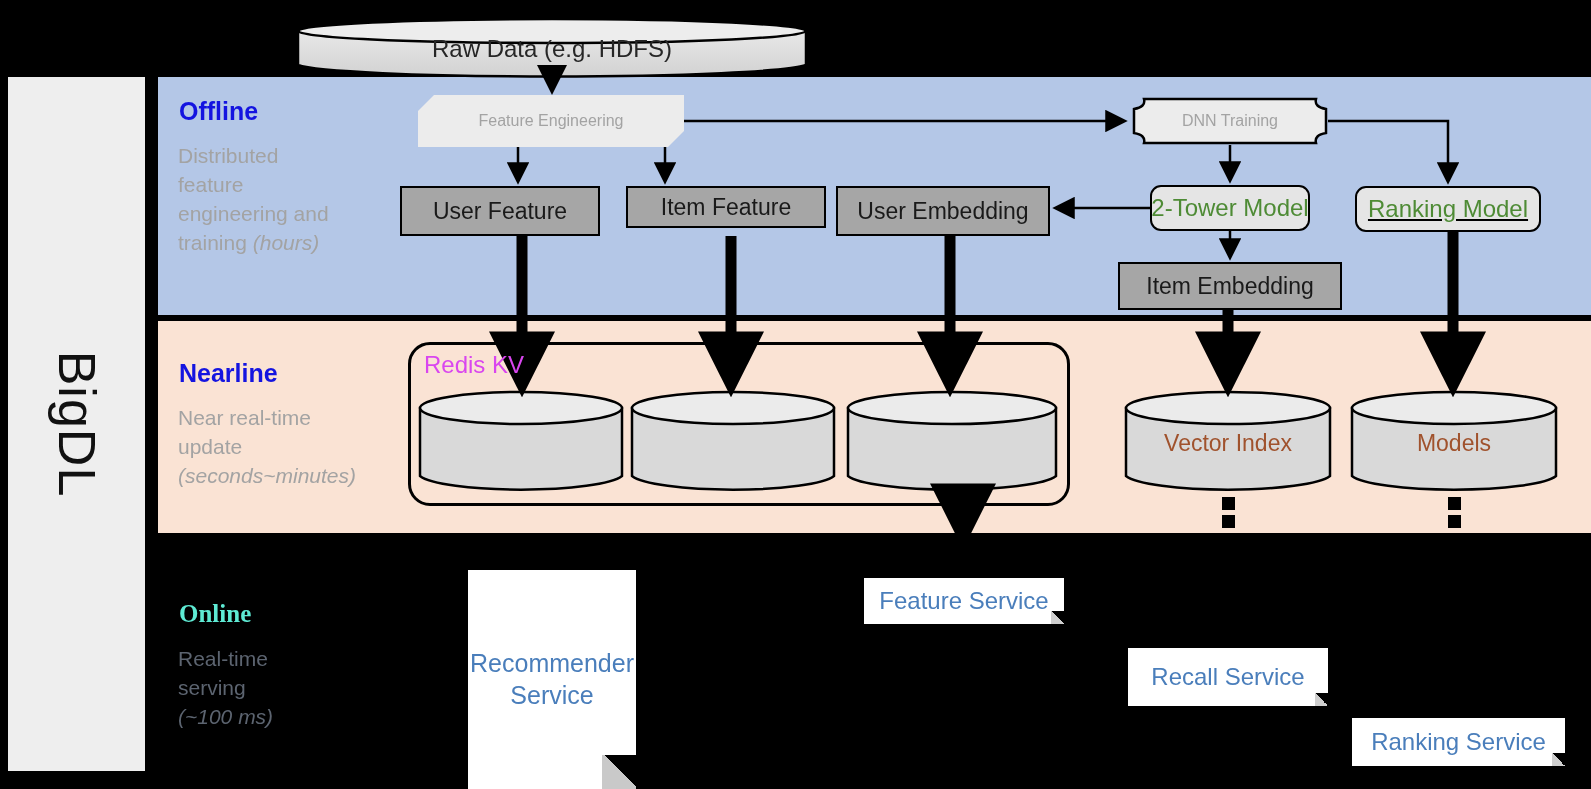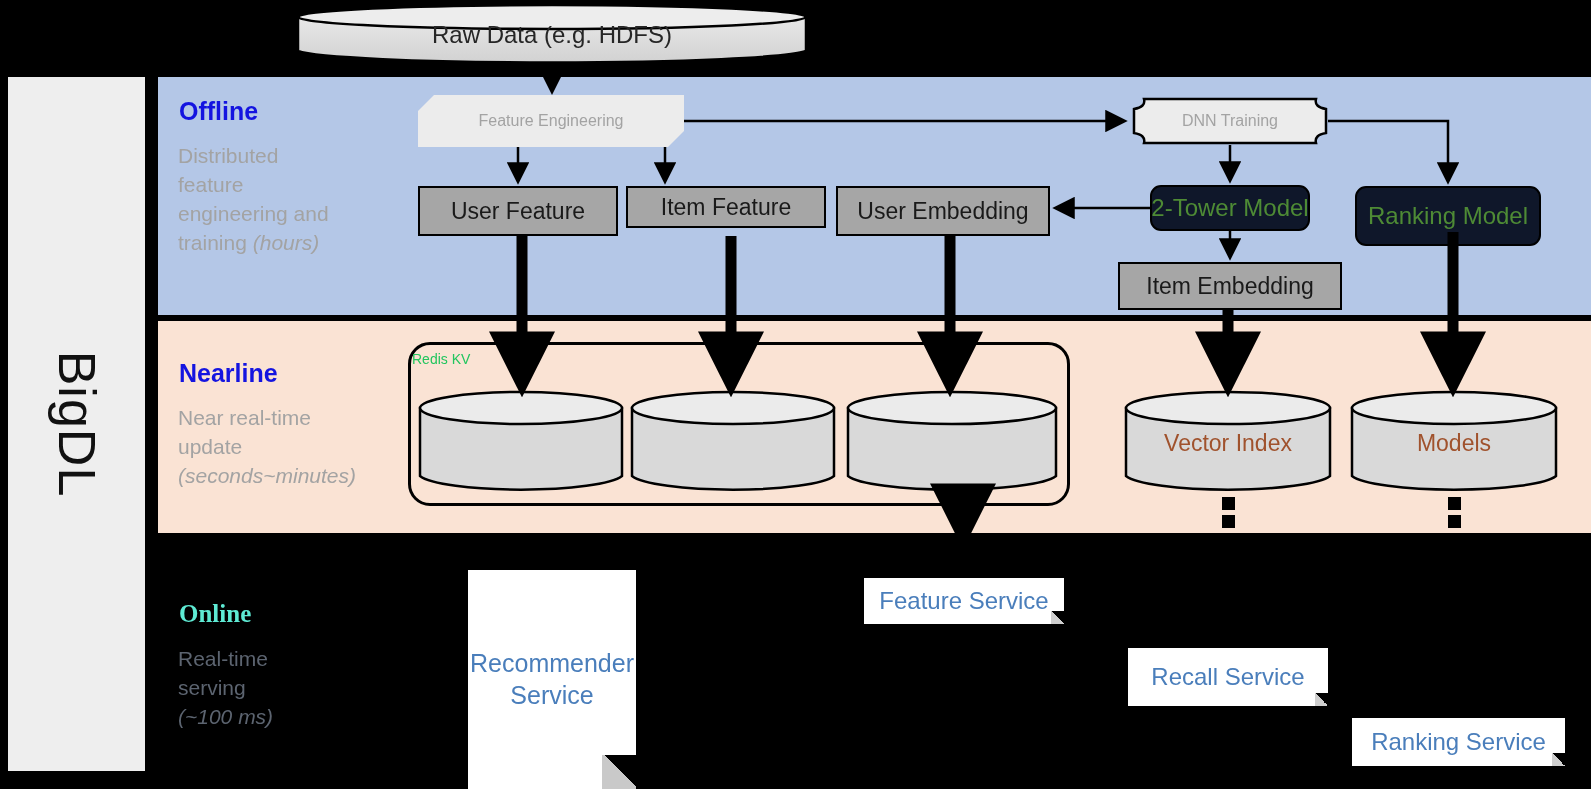--- a/index.html
+++ b/index.html
@@ -51,21 +51,21 @@
     text-align:center; white-space:nowrap;
     border:2.5px solid #000;
   }
 
   
   .box-gray {
     background:#a6a6a6; color:#1a1a1a; font-size:23px;
   }
 
   
-  .box-proc { background:#0f172a; font-size:24px; }
+  .box-proc { background:#e5e5e5; font-size:24px; }
   .txt-blue  { color:#a3a3a3; }
   .txt-green { color:#4e8b35; }
 
   
   .shape-chamfer {
     border:none; background:transparent;
   }
   .shape-chamfer .face {
     position:absolute; inset:0;
     background:#ececec;
@@ -94,22 +94,22 @@
   }
   .cyl-brown { color:#a0522d; }
   .cyl-dark  { color:#262626; }
 
   
   #redis-group {
     position:absolute; left:408px; top:342px; width:662px; height:164px;
     border:3px solid #000; border-radius:22px; background:transparent;
   }
   #redis-label {
-    position:absolute; left:412px; top:351px;
-    font-size:14px; color:#22c55e; z-index:6;
+    position:absolute; left:424px; top:351px;
+    font-size:24px; color:#d946ef; z-index:6;
   }
 
   
   .svc {
     position:absolute; background:#fff;
     display:flex; align-items:center; justify-content:center;
     color:#4a7ebb; font-size:24px; text-align:center;
     white-space:nowrap;
   }
   .svc .fold {
@@ -158,21 +158,21 @@
     <i>(seconds~minutes)</i>
   </div>
 
   <div class="band-title" id="online-title" style="left:179px; top:600px;">Online</div>
   <div class="band-desc" id="online-desc" style="left:178px; top:645px;">
     <span>Real-time</span><br>
     <span>serving</span><br>
     <i>(~100 ms)</i>
   </div>
 
-  <div class="cyl" style="left:296px; top:3px; width:512px; height:62px;">
+  <div class="cyl" style="left:296px; top:17px; width:512px; height:62px;">
     <svg viewBox="0 0 512 62" preserveAspectRatio="none">
       <defs>
         <linearGradient id="gcyl" x1="0" y1="0" x2="0" y2="1">
           <stop offset="0%" stop-color="#e8e8e8"></stop>
             <stop offset="100%" stop-color="#d2d2d2"></stop>
         </linearGradient>
       </defs>
       <path d="M2,14 L2,48 A256,13 0 0 0 510,48 L510,14 Z" fill="url(#gcyl)" stroke="#000" stroke-width="2.5"></path>
       <ellipse cx="256" cy="14" rx="254" ry="12" fill="#ededed" stroke="#000" stroke-width="2.5"></ellipse>
     </svg>
@@ -185,37 +185,37 @@
     <span style="position:relative; z-index:2;" class="txt-blue">Feature Engineering</span>
   </div>
 
   <div class="node shape-card" style="left:1132px; top:97px; width:196px; height:48px; border:none; background:transparent;">
     <svg style="position:absolute; left:0; top:0; width:196px; height:48px;" viewBox="0 0 196 48" preserveAspectRatio="none">
       <path d="M12,2 Q14,10 2,12 L2,36 Q14,38 12,46 L184,46 Q182,38 194,36 L194,12 Q182,10 184,2 Z" fill="#ececec" stroke="#000" stroke-width="2.5"></path>
     </svg>
     <span style="position:relative; z-index:2;" class="txt-blue">DNN Training</span>
   </div>
 
-  <div class="node box-gray" style="left:418px; top:186px; width:200px; height:50px;">
+  <div class="node box-gray" style="left:400px; top:186px; width:200px; height:50px;">
     <span>User Feature</span>
   </div>
   <div class="node box-gray" style="left:626px; top:186px; width:200px; height:42px;">
     <span>Item Feature</span>
   </div>
   <div class="node box-gray" style="left:836px; top:186px; width:214px; height:50px;">
     <span>User Embedding</span>
   </div>
   <div class="node box-gray" style="left:1118px; top:262px; width:224px; height:48px;">
     <span>Item Embedding</span>
   </div>
 
   <div class="node box-proc shape-round" style="left:1150px; top:185px; width:160px; height:46px;">
     <span class="txt-green">2-Tower Model</span>
   </div>
-  <div class="node box-proc shape-round" style="left:1355px; top:186px; width:186px; height:60px;">
+  <div class="node box-proc shape-round" style="left:1355px; top:186px; width:186px; height:46px;text-decoration:underline;">
     <span class="txt-green">Ranking Model</span>
   </div>
 
   <div id="redis-group"></div>
   <div id="redis-label">Redis KV</div>
 
   <div class="cyl" style="left:418px; top:390px; width:206px; height:104px;">
     <svg viewBox="0 0 206 104" preserveAspectRatio="none">
       <path d="M2,18 L2,86 A103,17 0 0 0 204,86 L204,18 Z" fill="#d9d9d9" stroke="#000" stroke-width="2.5"></path>
       <ellipse cx="103" cy="18" rx="101" ry="16" fill="#ebebeb" stroke="#000" stroke-width="2.5"></ellipse>

